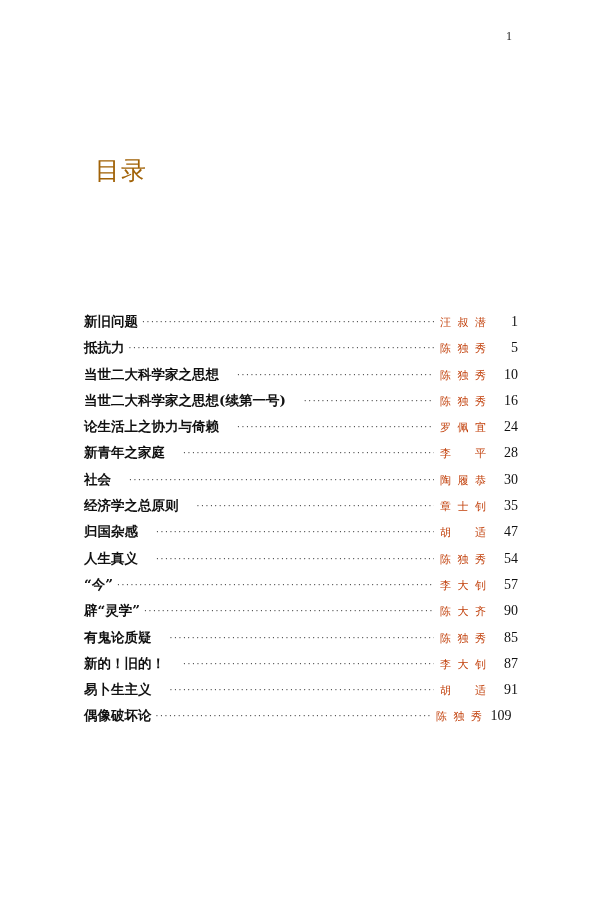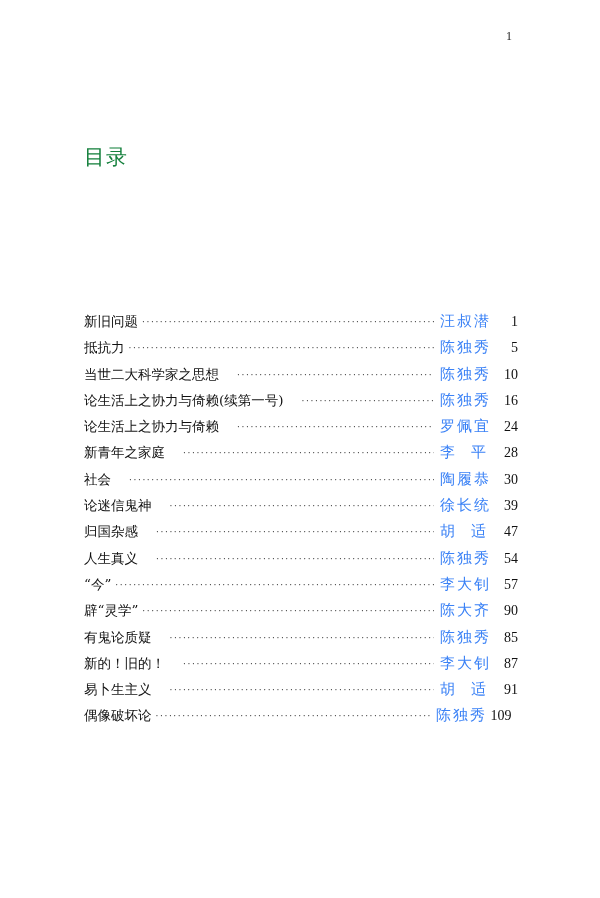--- a/index.html
+++ b/index.html
@@ -21,24 +21,24 @@
       left: 506px;
       font-family: "Liberation Serif", serif;
       font-size: 12px;
       color: #222;
     }
     .toc-title {
       position: absolute;
       top: 143px;
       left: 84px;
       font-family: "DejaVu Sans", sans-serif;
-      font-size: 21px;
+      font-size: 25px;
       letter-spacing: 1px;
-      color: #15803d;
-      margin: 0;
+      color: #a16207;
+      margin: 11px;
       font-weight: normal;
     }
     .toc-list {
       position: absolute;
       top: 308px;
       left: 84px;
       width: 434px;
       margin: 0;
       padding: 0;
       list-style: none;
@@ -47,41 +47,42 @@
       display: flex;
       align-items: baseline;
       height: 26.3px;
       font-size: 13.5px;
       line-height: 26px;
       white-space: nowrap;
     }
     .entry-title {
       flex: 0 0 auto;
       color: #111;
+      font-weight: bold;
     }
     .entry-title.gap { padding-right: 14px; }
     .entry-leader {
       flex: 1 1 auto;
       overflow: hidden;
       margin: 0 6px 0 4px;
       color: #333;
       font-size: 9px;
       letter-spacing: 1.6px;
       position: relative;
       top: -1px;
     }
     .entry-leader::before {
       content: "····································································································································";
     }
     .entry-author {
       flex: 0 0 auto;
       width: 48px;
-      font-size: 15px;
+      font-size: 11px;
       letter-spacing: 2px;
-      color: #3b82f6;
+      color: #c2410c;
       text-align: justify;
       text-align-last: justify;
     }
     .entry-page {
       flex: 0 0 auto;
       width: 30px;
       text-align: right;
       font-family: "Liberation Serif", serif;
       font-size: 14px;
       color: #111;
@@ -108,21 +109,21 @@
     <span class="entry-author">陈独秀</span>
     <span class="entry-page">5</span>
   </li>
   <li class="toc-entry">
     <span class="entry-title gap">当世二大科学家之思想</span>
     <span class="entry-leader"></span>
     <span class="entry-author">陈独秀</span>
     <span class="entry-page">10</span>
   </li>
   <li class="toc-entry">
-    <span class="entry-title gap">论生活上之协力与倚赖(续第一号)</span>
+    <span class="entry-title gap">当世二大科学家之思想(续第一号)</span>
     <span class="entry-leader"></span>
     <span class="entry-author">陈独秀</span>
     <span class="entry-page">16</span>
   </li>
   <li class="toc-entry">
     <span class="entry-title gap">论生活上之协力与倚赖</span>
     <span class="entry-leader"></span>
     <span class="entry-author">罗佩宜</span>
     <span class="entry-page">24</span>
   </li>
@@ -132,24 +133,24 @@
     <span class="entry-author">李平</span>
     <span class="entry-page">28</span>
   </li>
   <li class="toc-entry">
     <span class="entry-title gap">社会</span>
     <span class="entry-leader"></span>
     <span class="entry-author">陶履恭</span>
     <span class="entry-page">30</span>
   </li>
   <li class="toc-entry">
-    <span class="entry-title gap">论迷信鬼神</span>
+    <span class="entry-title gap">经济学之总原则</span>
     <span class="entry-leader"></span>
-    <span class="entry-author">徐长统</span>
-    <span class="entry-page">39</span>
+    <span class="entry-author">章士钊</span>
+    <span class="entry-page">35</span>
   </li>
   <li class="toc-entry">
     <span class="entry-title gap">归国杂感</span>
     <span class="entry-leader"></span>
     <span class="entry-author">胡适</span>
     <span class="entry-page">47</span>
   </li>
   <li class="toc-entry">
     <span class="entry-title gap">人生真义</span>
     <span class="entry-leader"></span>

